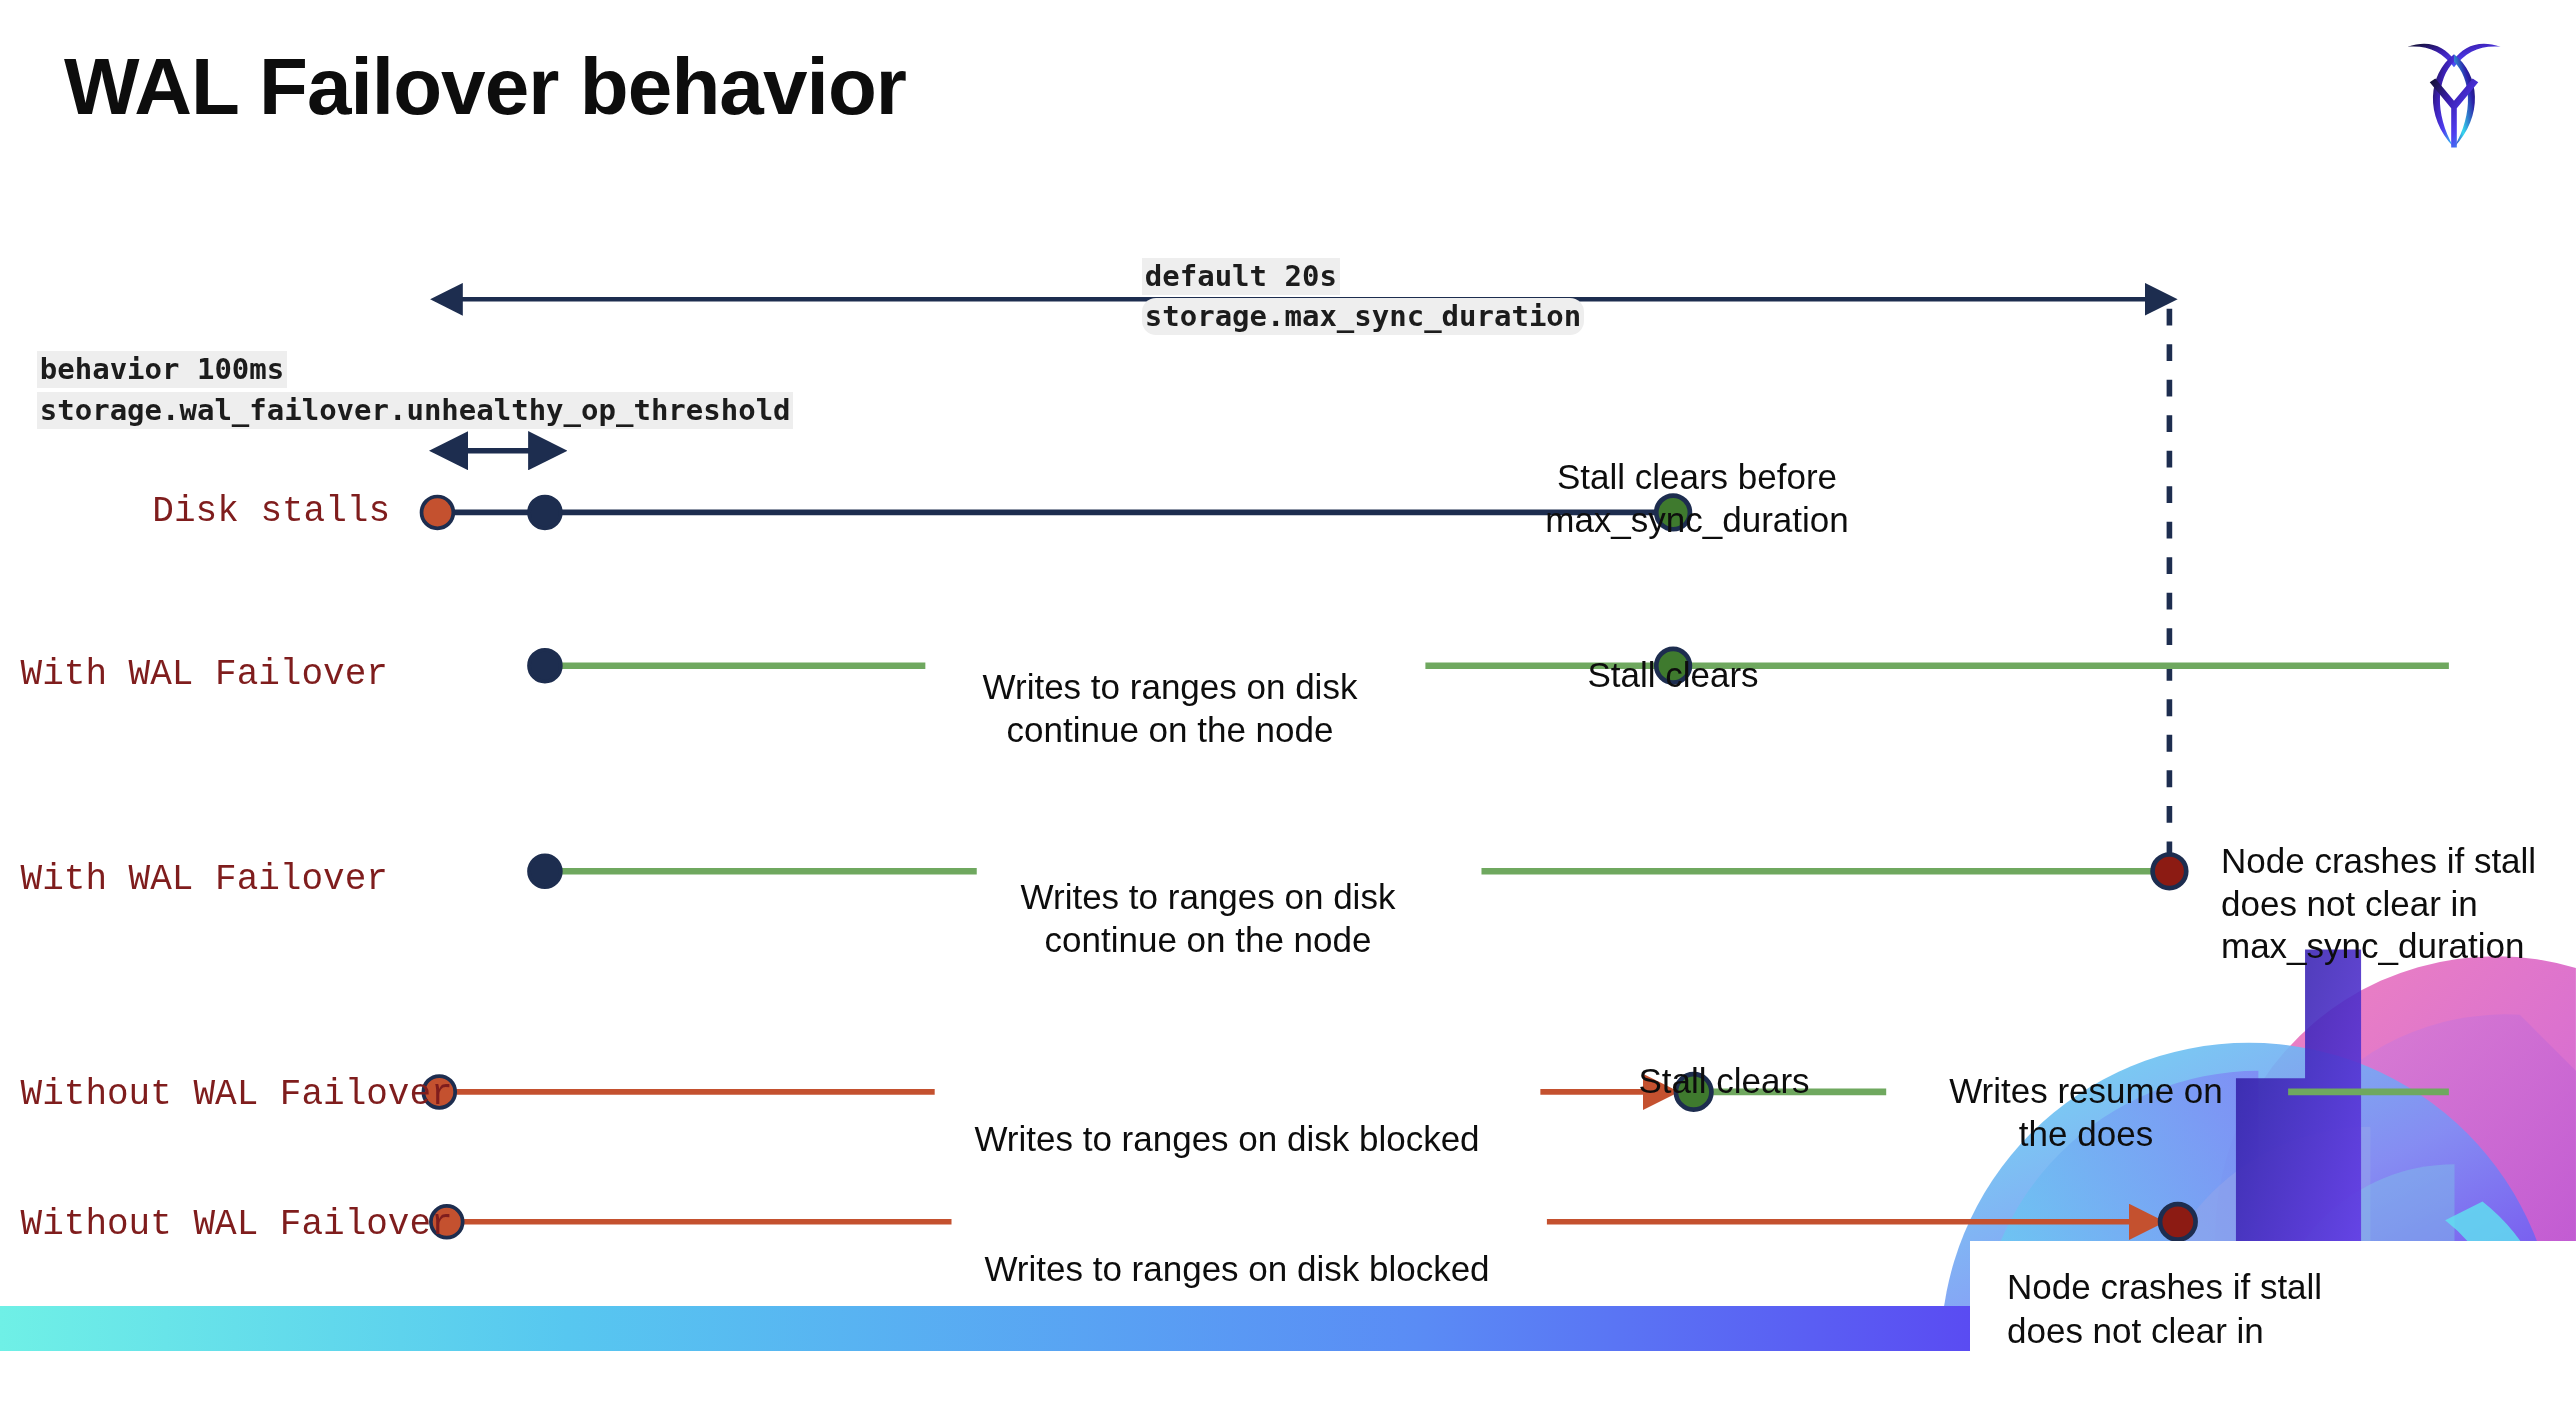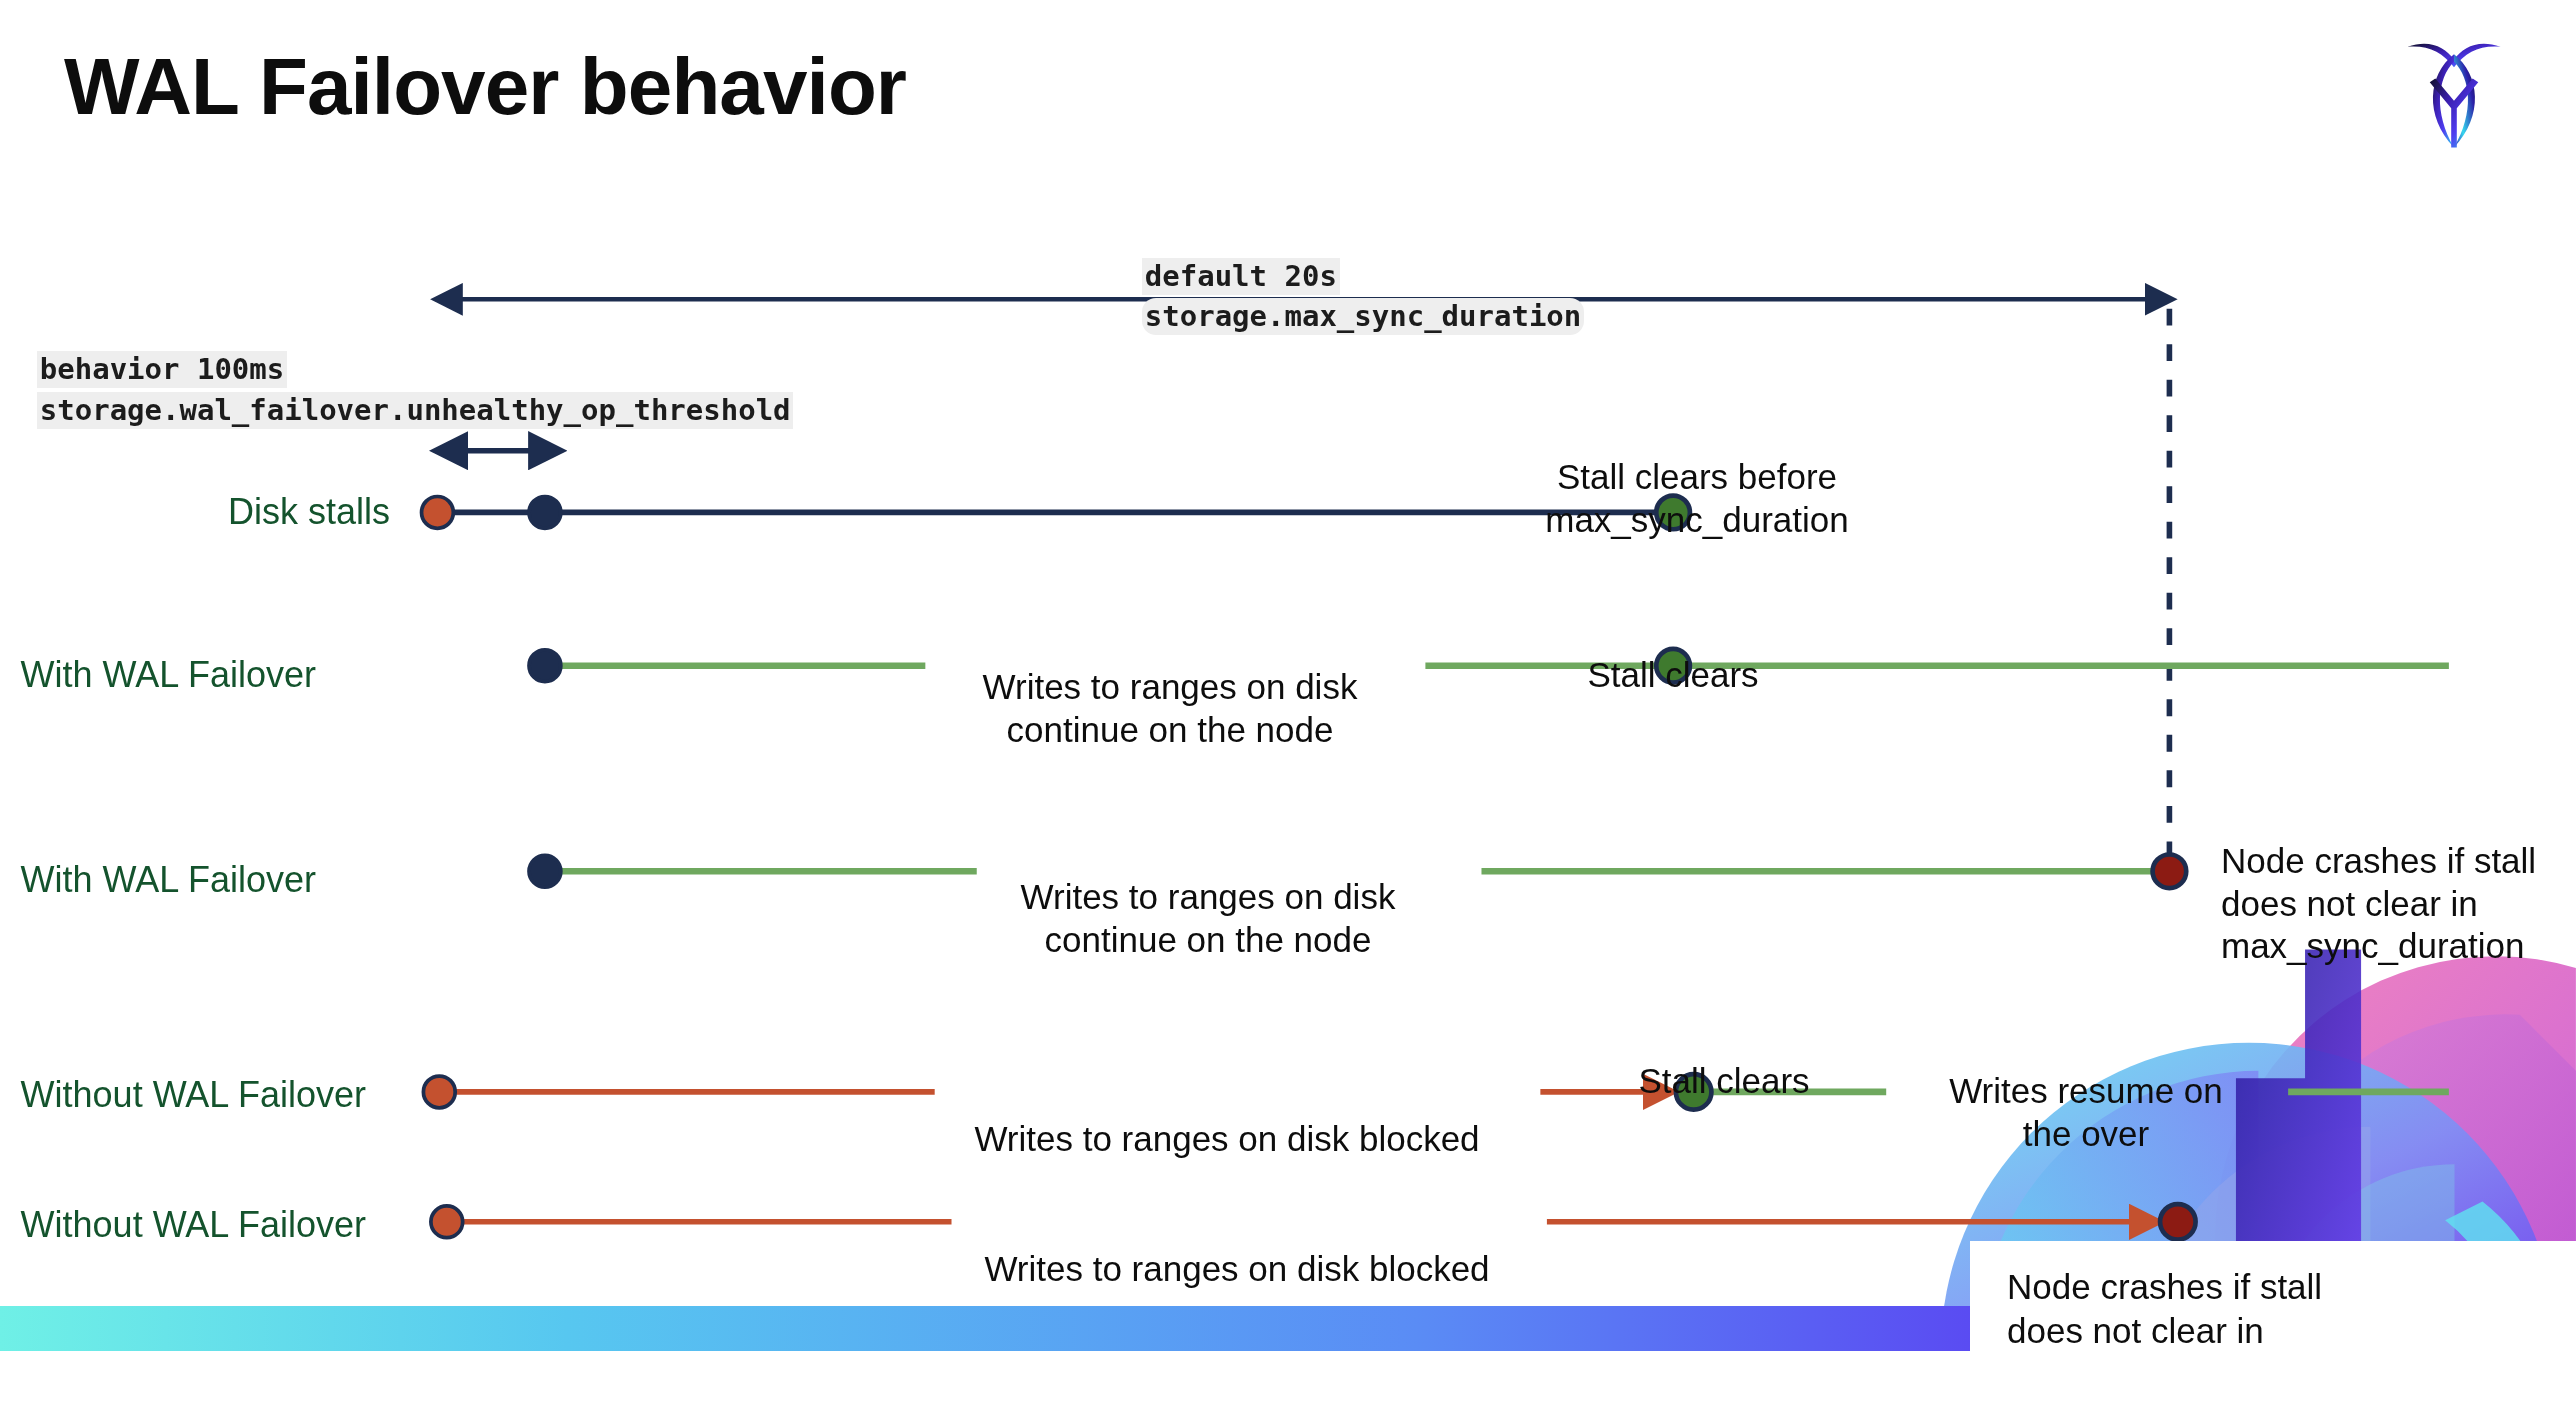--- a/index.html
+++ b/index.html
@@ -28,22 +28,23 @@
 
   
   .code{
     position:absolute;font-family:"DejaVu Sans Mono","Liberation Mono",monospace;
     font-size:29px;color:#1c1c1c;background:#eeeeee;
     line-height:1.28;white-space:pre;padding:0 2.8px;font-weight:bold;
   }
 
   
   .rowlabel{
-    position:absolute;font-size:36px;color:#14532d;white-space:nowrap;
+    position:absolute;font-size:36px;color:#7f1d1d;white-space:nowrap;
     line-height:1.12;
+    font-family:Liberation Mono, monospace;
   }
   .rowlabel.right{transform:translate(-100%,-50%);}
   .rowlabel.leftal{transform:translate(0,-50%);}
 
   
   .anno{
     position:absolute;font-size:35px;color:#0d0d0d;line-height:1.22;
     text-align:center;white-space:pre-line;transform:translate(-50%,-50%);margin-top:48px;
   }
   .anno.leftaln{text-align:left;transform:translate(0,-50%);}
@@ -214,21 +215,21 @@
 
   <div class="anno" style="left:1208px;top:871px;">Writes to ranges on disk
 continue on the node</div>
   <div class="anno leftaln" style="left:2221px;top:856px;">Node crashes if stall
 does not clear in
 max_sync_duration</div>
 
   <div class="anno" style="left:1227px;top:1091px;">Writes to ranges on disk  blocked</div>
   <div class="anno" style="left:1724px;top:1033px;">Stall clears</div>
   <div class="anno" style="left:2086px;top:1065px;">Writes resume on
-the over</div>
+the does</div>
 
   <div class="anno" style="left:1237px;top:1221px;">Writes to ranges on disk  blocked</div>
 
   <div class="callout" style="left:1970px;top:1241px;width:606px;height:166px;">
     <div class="ctext">Node crashes if stall
 does not clear in
 max_sync_duration</div>
   </div>
 
 </div>

